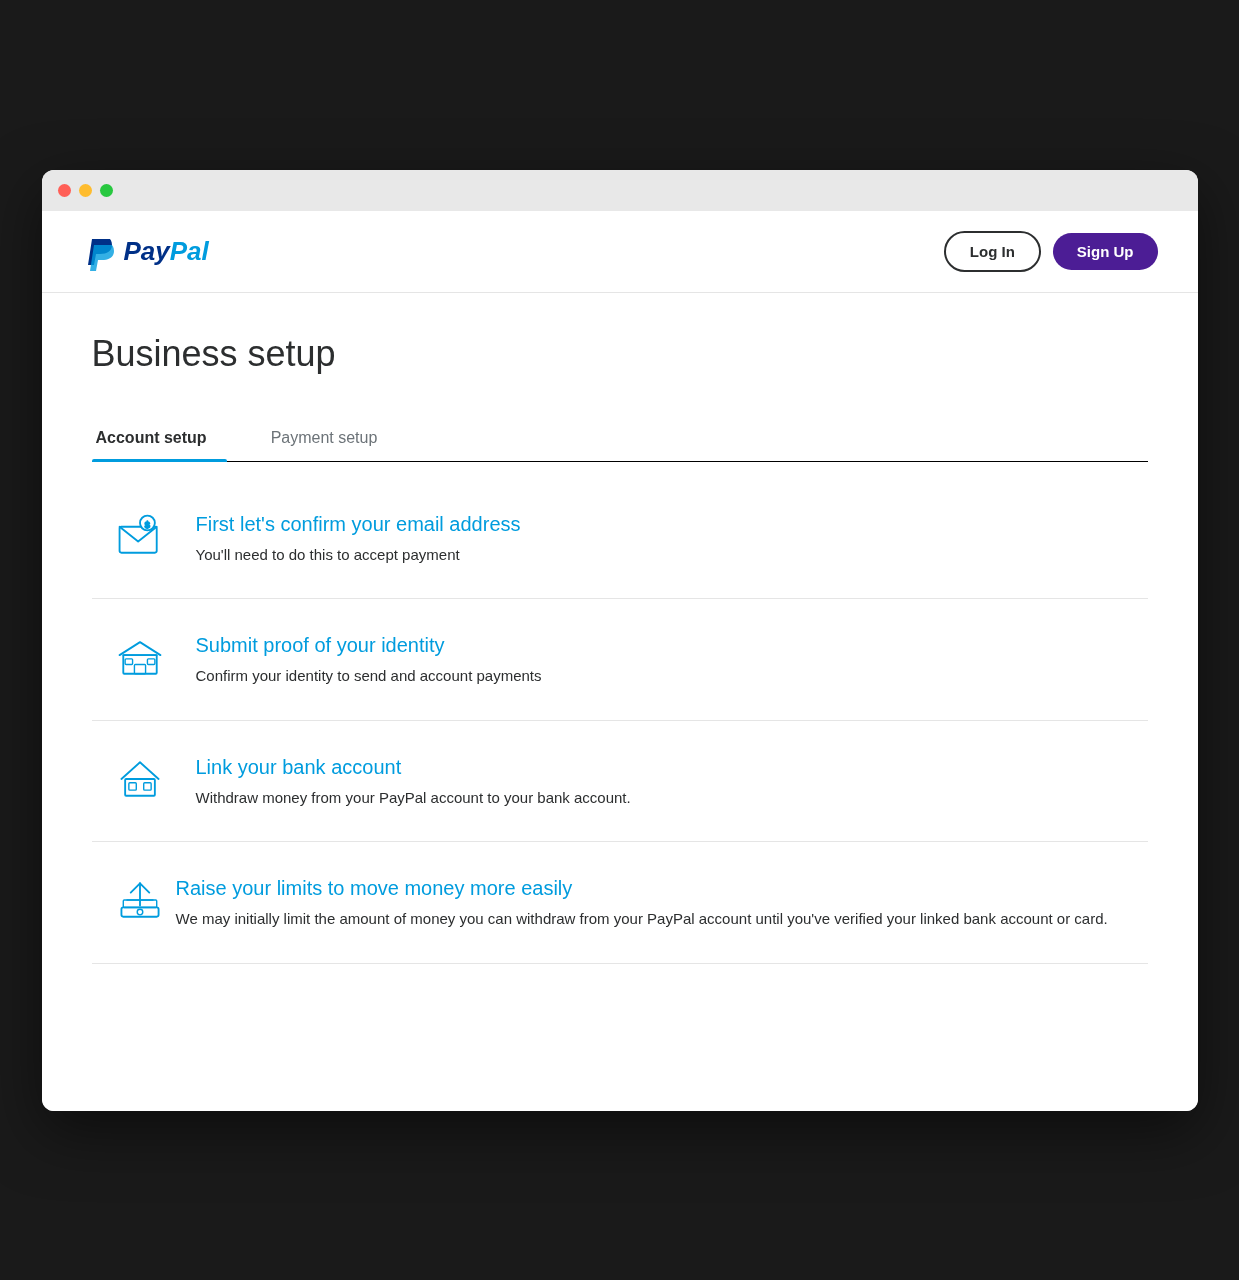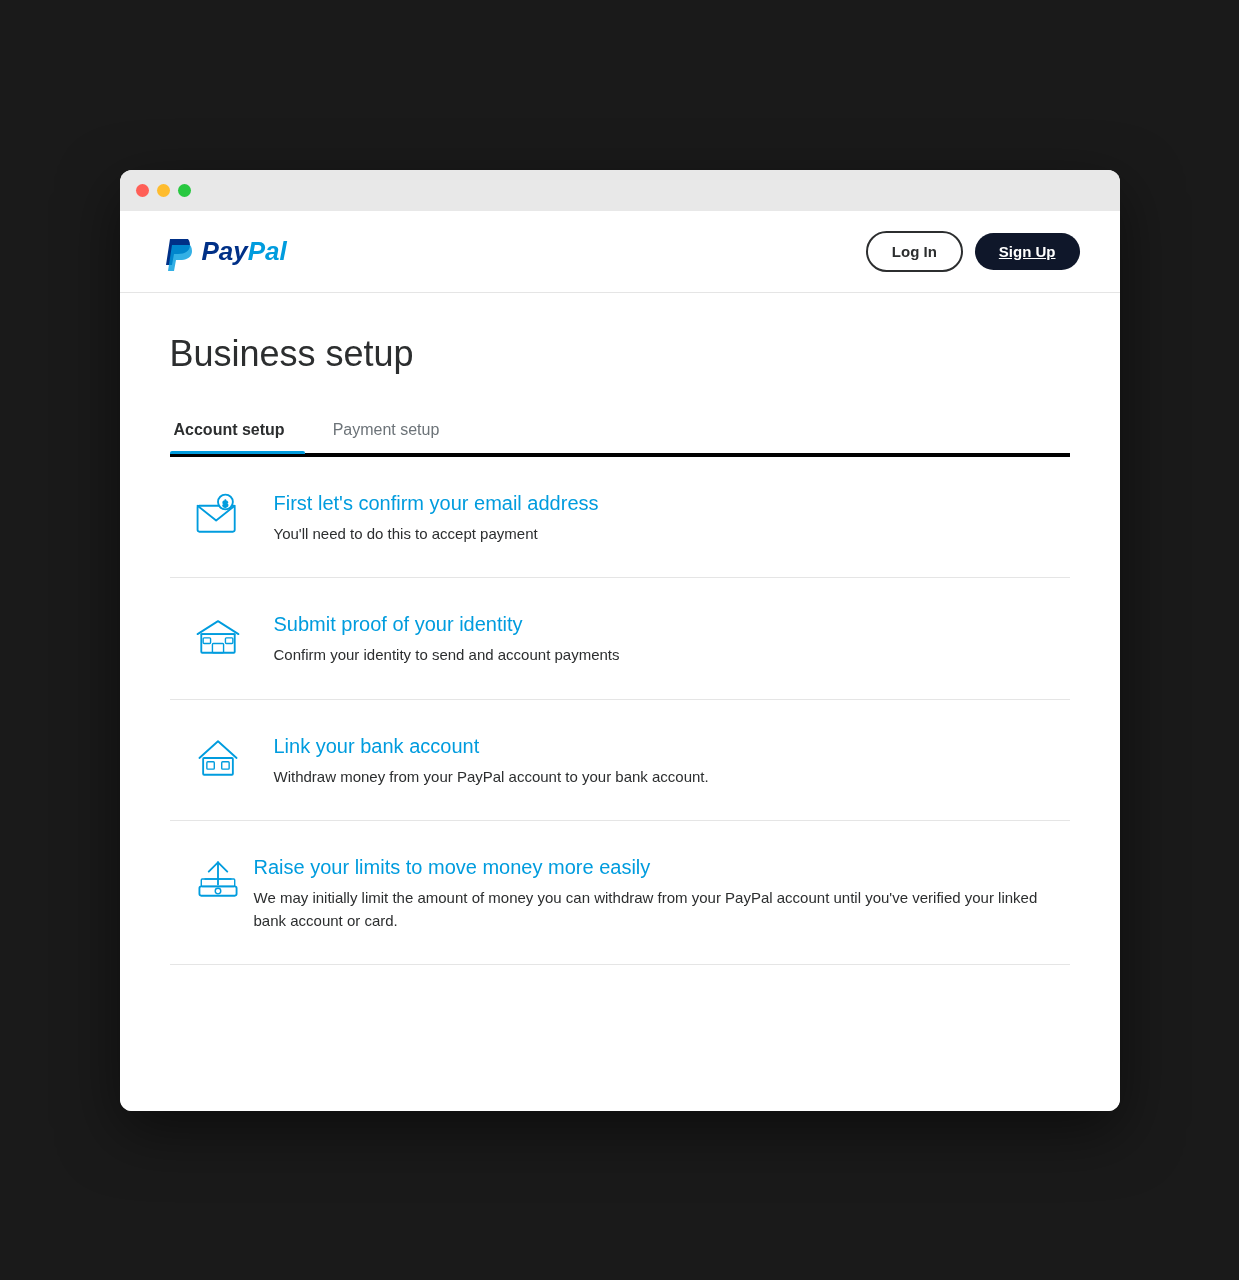--- a/index.html
+++ b/index.html
@@ -7,21 +7,21 @@
     body {
       background: #1a1a1a;
       display: flex;
       align-items: center;
       justify-content: center;
       min-height: 100vh;
       font-family: -apple-system, BlinkMacSystemFont, 'Helvetica Neue', Arial, sans-serif;
     }
 
     .browser-window {
-      width: 1000px;
+      width: 1156px;
       background: #f0f0f0;
       border-radius: 12px;
       overflow: hidden;
       box-shadow: 0 20px 60px rgba(0,0,0,0.5);
     }
 
     .browser-chrome {
       background: #e8e8e8;
       padding: 14px 16px;
       display: flex;
@@ -81,46 +81,46 @@
       border-radius: 25px;
       font-size: 15px;
       font-weight: 600;
       color: #2c2e2f;
       cursor: pointer;
     }
 
     .btn-signup {
       padding: 10px 24px;
       border: none;
-      background: #0f172a;
+      background: #4c1d95;
       border-radius: 25px;
       font-size: 15px;
       font-weight: 600;
       color: #fff;
       cursor: pointer;
-      text-decoration: underline;
     }
 
     
     .main-content {
       padding: 40px 50px;
     }
 
     .page-title {
       font-size: 36px;
       font-weight: 400;
       color: #2c2e2f;
-      margin-bottom: 32px;
+      margin-bottom: 40px;
     }
 
     
     .tabs {
       display: flex;
-      border-bottom: 4px solid #000000;
-      margin-bottom: 0;
+      border-bottom: 1px solid #000000;
+      margin-bottom: 16px;
+      gap: 16px;
     }
 
     .tab {
       padding: 14px 20px 14px 4px;
       font-size: 16px;
       cursor: pointer;
       position: relative;
       margin-right: 24px;
     }
 

